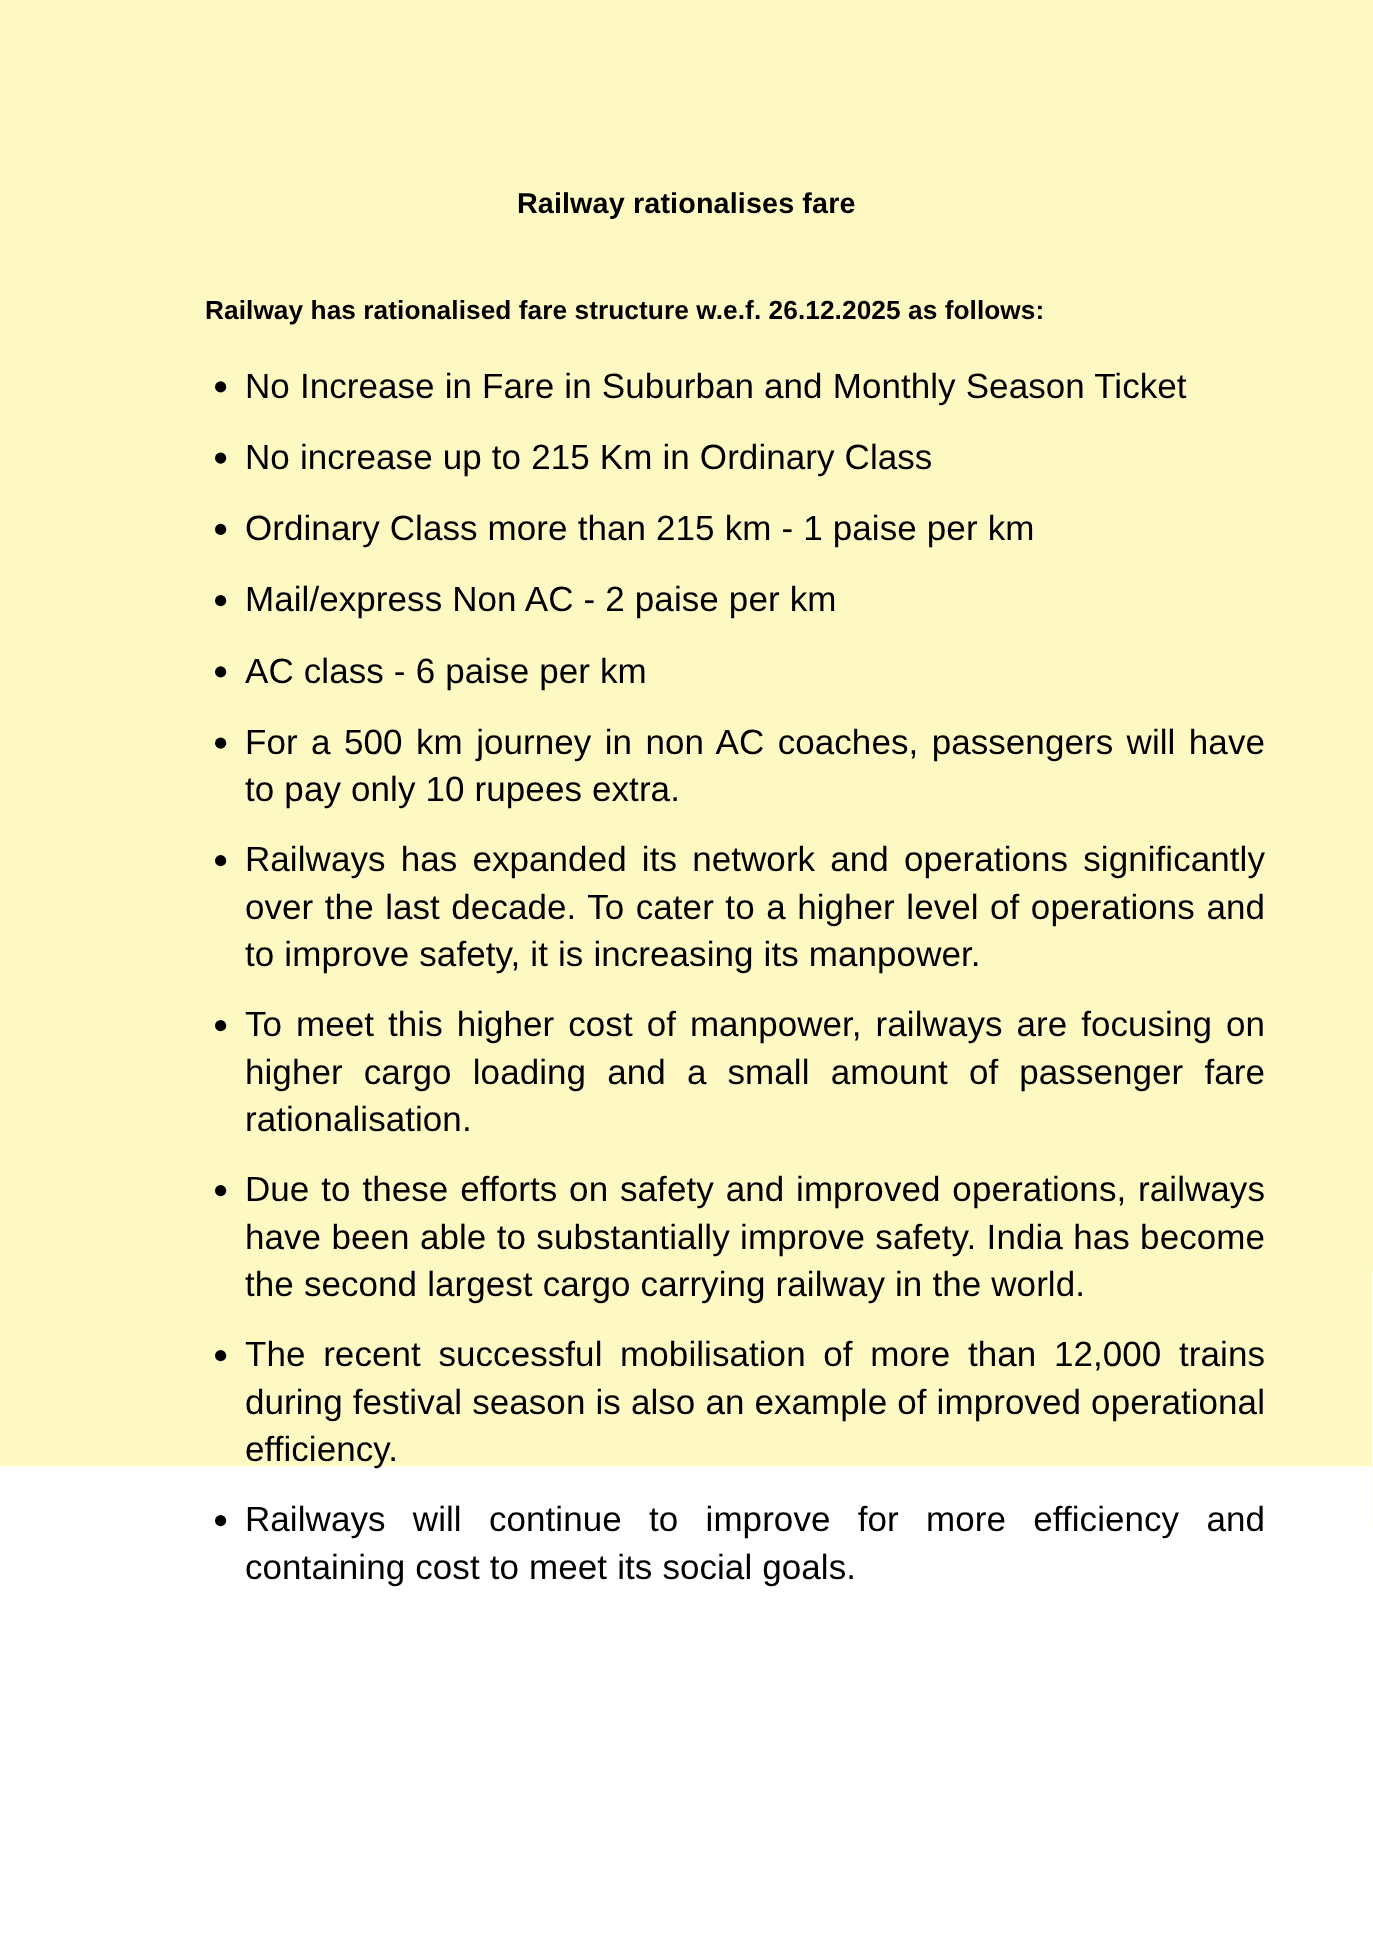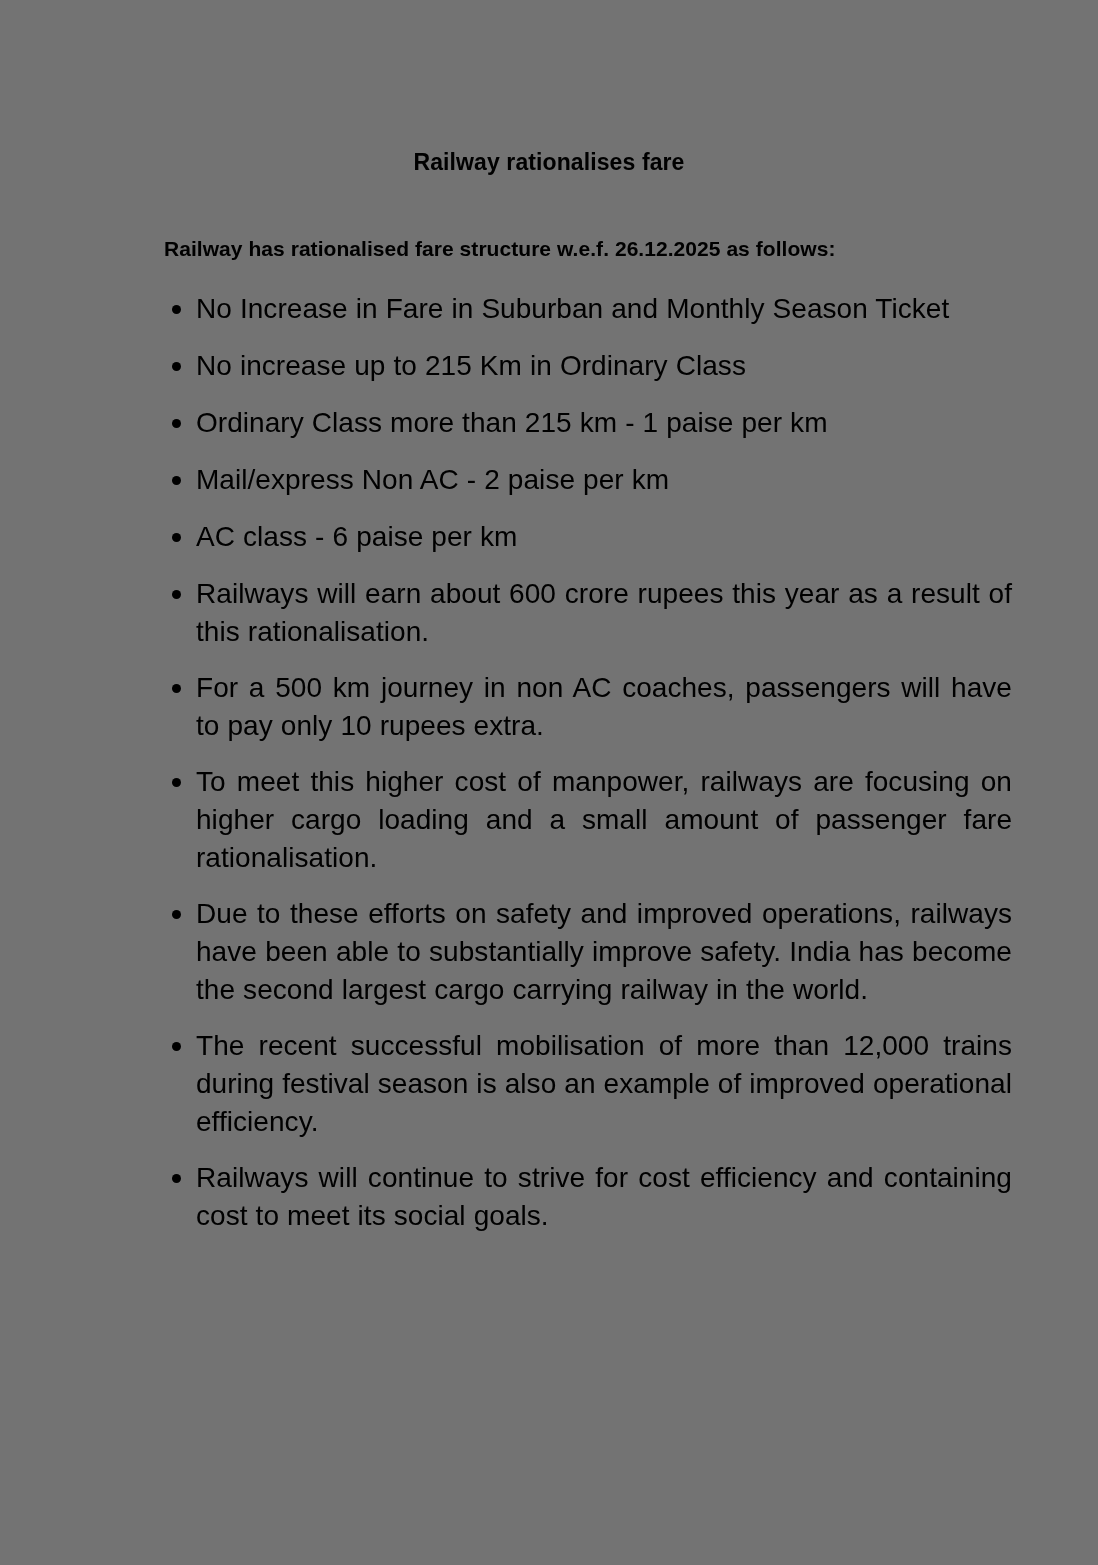--- a/index.html
+++ b/index.html
@@ -11,22 +11,22 @@
     width: 1098px;
     height: 1565px;
     font-family: "Liberation Sans", sans-serif;
     color: #000000;
     -webkit-font-smoothing: antialiased;
   }
 
   .page {
     position: relative;
     width: 1098px;
-    height: 1565px;
-    background: #737373;
+    height: 1173px;
+    background: #fef9c3;
     box-sizing: border-box;
   }
 
   .doc-title {
     position: absolute;
     top: 132px;
     left: 0;
     width: 1098px;
     text-align: center;
     font-size: 23px;
@@ -114,33 +114,33 @@
       <li>
           <span class="txt">Ordinary Class more than 215 km - 1 paise per km</span>
         </li>
       <li>
           <span class="txt">Mail/express Non AC - 2 paise per km</span>
         </li>
       <li>
           <span class="txt">AC class - 6 paise per km</span>
         </li>
       <li class="multiline">
-          <span class="txt">Railways will earn about 600 crore rupees this year as a result of this rationalisation.</span>
+          <span class="txt">For a 500 km journey in non AC coaches, passengers will have to pay only 10 rupees extra.</span>
         </li>
       <li class="multiline">
-          <span class="txt">For a 500 km journey in non AC coaches, passengers will have to pay only 10 rupees extra.</span>
+          <span class="txt">Railways has expanded its network and operations significantly over the last decade.  To cater to a higher level of operations and to improve safety, it is increasing its manpower.</span>
         </li>
       <li class="multiline">
           <span class="txt">To meet this higher cost of manpower, railways are focusing on higher cargo loading and a small amount of passenger fare rationalisation.</span>
         </li>
       <li class="multiline">
           <span class="txt">Due to these efforts on safety and improved operations, railways have been able to substantially improve safety.  India has become the second largest cargo carrying railway in the world.</span>
         </li>
       <li class="multiline">
           <span class="txt">The recent successful mobilisation of more than 12,000 trains during festival season is also an example of improved operational efficiency.</span>
         </li>
       <li class="multiline">
-          <span class="txt">Railways will continue to strive for cost efficiency and containing cost to meet its social goals.</span>
+          <span class="txt">Railways will continue to improve for more efficiency and containing cost to meet its social goals.</span>
         </li>
     </ul>
 
   </div>
 </div>
 
 </body></html>

